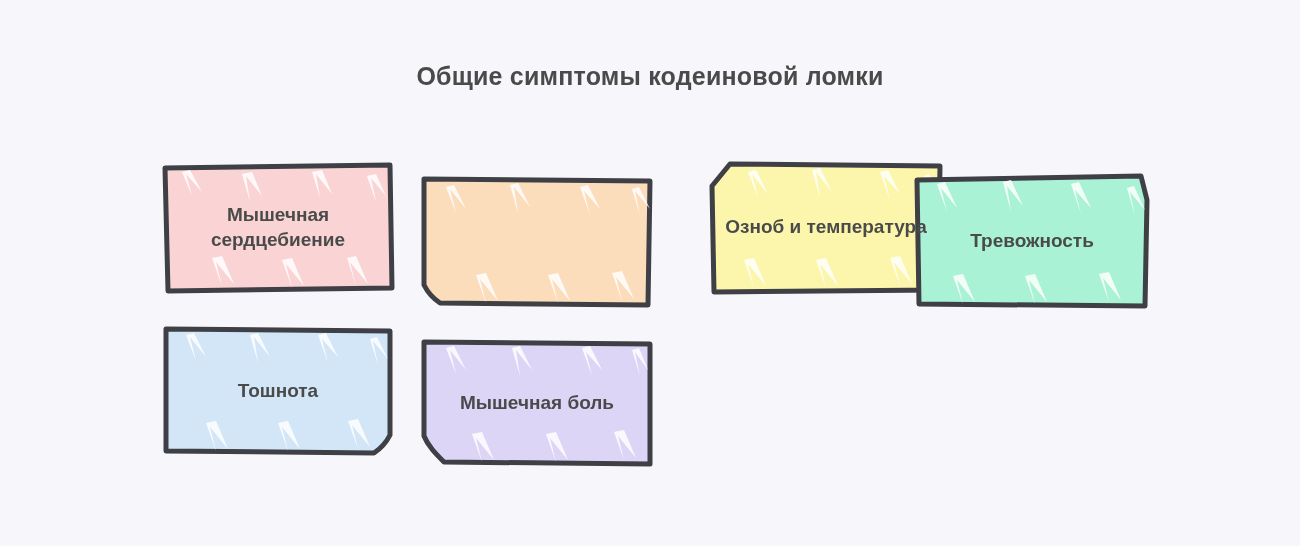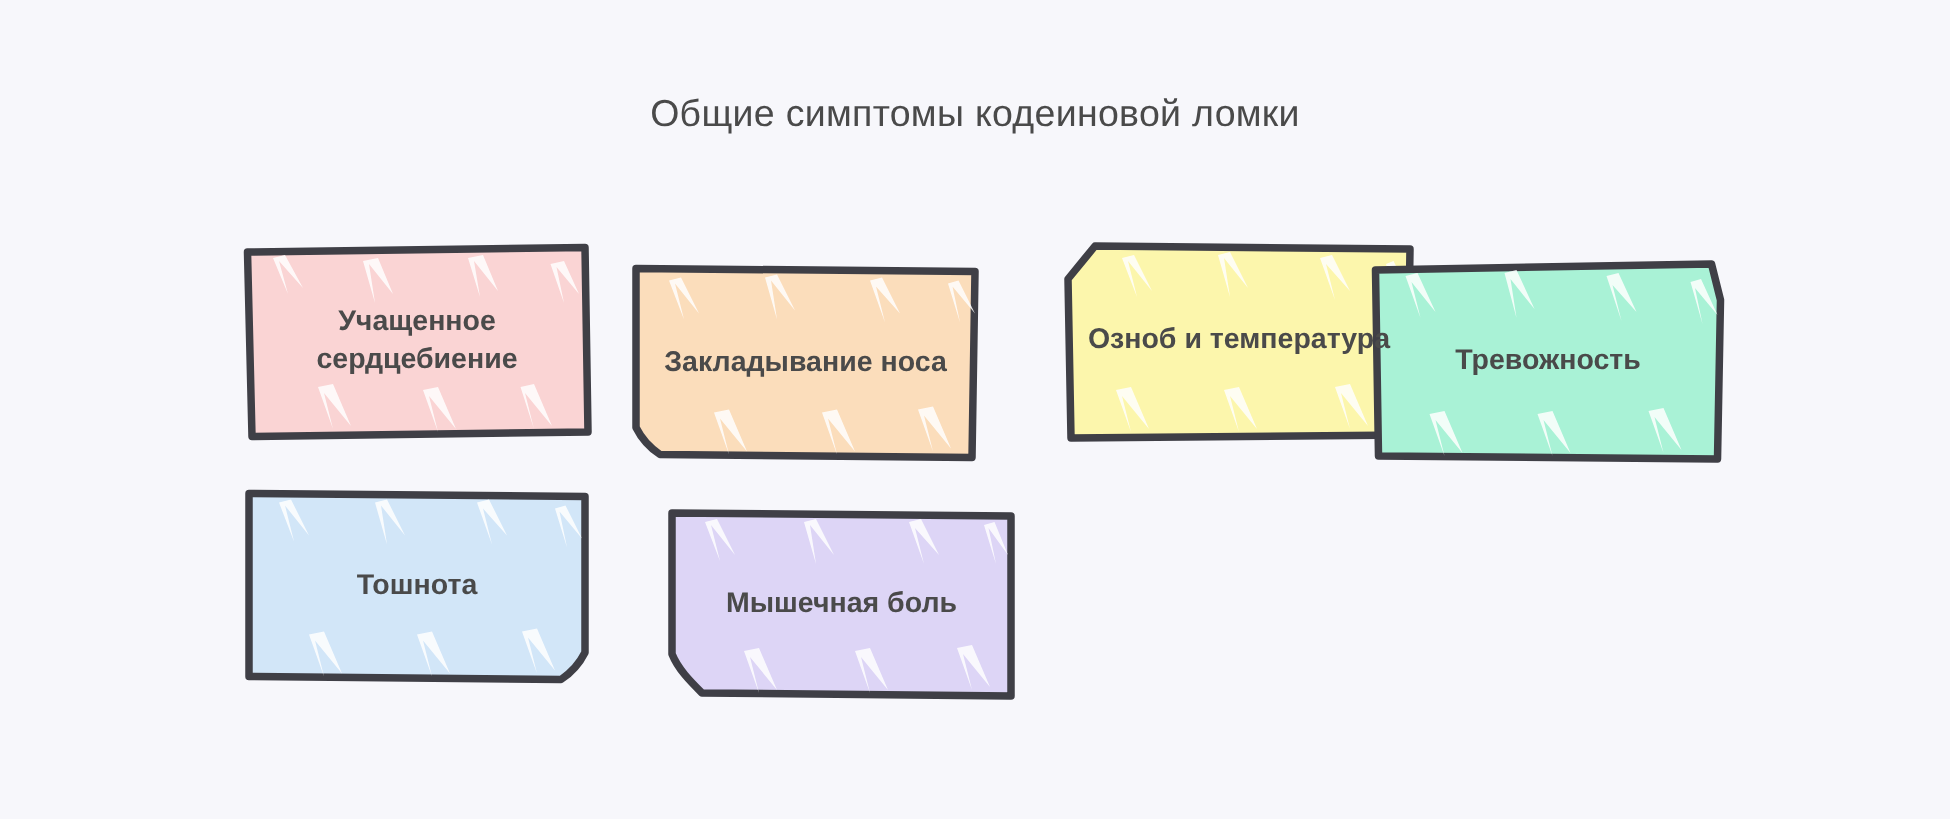--- a/index.html
+++ b/index.html
@@ -19,21 +19,21 @@
     width: 1300px;
     height: 546px;
   }
   #title {
     position: absolute;
     top: 62px;
     left: 0;
     width: 1300px;
     text-align: center;
     font-size: 25px;
-    font-weight: normal;
+    font-weight: bold;
     color: #4a4a4a;
     letter-spacing: 0.2px;
   }
   .note {
     position: absolute;
     box-sizing: border-box;
     display: flex;
     align-items: center;
     justify-content: center;
     text-align: center;
@@ -75,39 +75,38 @@
           <polygon points="20,10 30,34 24,12 40,30 28,8"></polygon>
           <polygon points="80,12 88,40 84,14 100,34 90,10"></polygon>
           <polygon points="150,10 158,36 154,12 170,32 160,8"></polygon>
           <polygon points="205,14 214,40 209,16 224,34 214,12"></polygon>
           <polygon points="50,96 60,124 54,100 72,122 60,94"></polygon>
           <polygon name="s" points="120,98 130,126 124,102 142,124 130,96"></polygon>
           <polygon points="185,96 194,124 188,100 206,122 194,94"></polygon>
         </g>
       </svg>
     </span>
-    <span class="label">Учащенное сердцебиение</span>
+    <span class="label">Мышечная сердцебиение</span>
   </div>
 
   <div class="note" style="left:420px; top:175px; width:234px; height:134px;">
     <span class="bg">
       <svg viewBox="0 0 234 134" preserveAspectRatio="none" aria-hidden="true">
         <path d="M4,4 L230,6 L228,130 L20,128 C14,124 8,118 4,110 Z" fill="#fbddbb" stroke="#3f3f46" stroke-width="5" stroke-linejoin="round"></path>
         <g fill="#ffffff" opacity="0.85">
           <polygon points="26,12 36,38 30,14 46,34 34,10"></polygon>
           <polygon points="90,10 98,38 94,12 110,32 98,8"></polygon>
           <polygon points="160,12 170,40 164,16 180,34 168,10"></polygon>
           <polygon points="212,14 220,40 215,16 230,34 219,12"></polygon>
           <polygon points="56,100 66,128 60,104 78,126 66,98"></polygon>
           <polygon points="128,100 138,128 132,104 150,126 138,98"></polygon>
           <polygon points="192,98 202,126 196,102 214,124 202,96"></polygon>
         </g>
       </svg>
     </span>
-    <span class="label">Закладывание носа</span>
   </div>
 
   <div class="note" style="left:708px; top:160px; width:236px; height:134px;justify-content:flex-end;">
     <span class="bg">
       <svg viewBox="0 0 236 134" preserveAspectRatio="none" aria-hidden="true">
         <path d="M22,4 L232,6 L230,130 L6,132 L4,26 Z" fill="#fcf6ac" stroke="#3f3f46" stroke-width="5" stroke-linejoin="round"></path>
         <g fill="#ffffff" opacity="0.85">
           <polygon points="40,12 50,38 44,14 60,34 48,10"></polygon>
           <polygon points="104,10 112,38 108,12 124,32 112,8"></polygon>
           <polygon points="172,12 182,40 176,16 192,34 180,10"></polygon>
@@ -150,21 +149,21 @@
           <polygon points="208,14 216,40 211,16 226,34 215,12"></polygon>
           <polygon points="44,98 54,126 48,102 66,124 54,96"></polygon>
           <polygon points="116,98 126,126 120,102 138,124 126,96"></polygon>
           <polygon points="186,96 196,124 190,100 208,122 196,94"></polygon>
         </g>
       </svg>
     </span>
     <span class="label">Тошнота</span>
   </div>
 
-  <div class="note" style="left:444px; top:338px; width:234px; height:130px;">
+  <div class="note" style="left:420px; top:338px; width:234px; height:130px;">
     <span class="bg">
       <svg viewBox="0 0 234 130" preserveAspectRatio="none" aria-hidden="true">
         <path d="M4,4 L230,6 L230,126 L24,124 C16,116 8,108 4,98 Z" fill="#ddd5f6" stroke="#3f3f46" stroke-width="5" stroke-linejoin="round"></path>
         <g fill="#ffffff" opacity="0.85">
           <polygon points="26,10 36,36 30,12 46,32 34,8"></polygon>
           <polygon points="92,10 100,38 96,12 112,32 100,8"></polygon>
           <polygon points="162,10 172,38 166,14 182,32 170,8"></polygon>
           <polygon points="212,12 220,38 215,14 228,32 219,10"></polygon>
           <polygon points="52,96 62,124 56,100 74,122 62,94"></polygon>
           <polygon points="126,96 136,124 130,100 148,122 136,94"></polygon>

